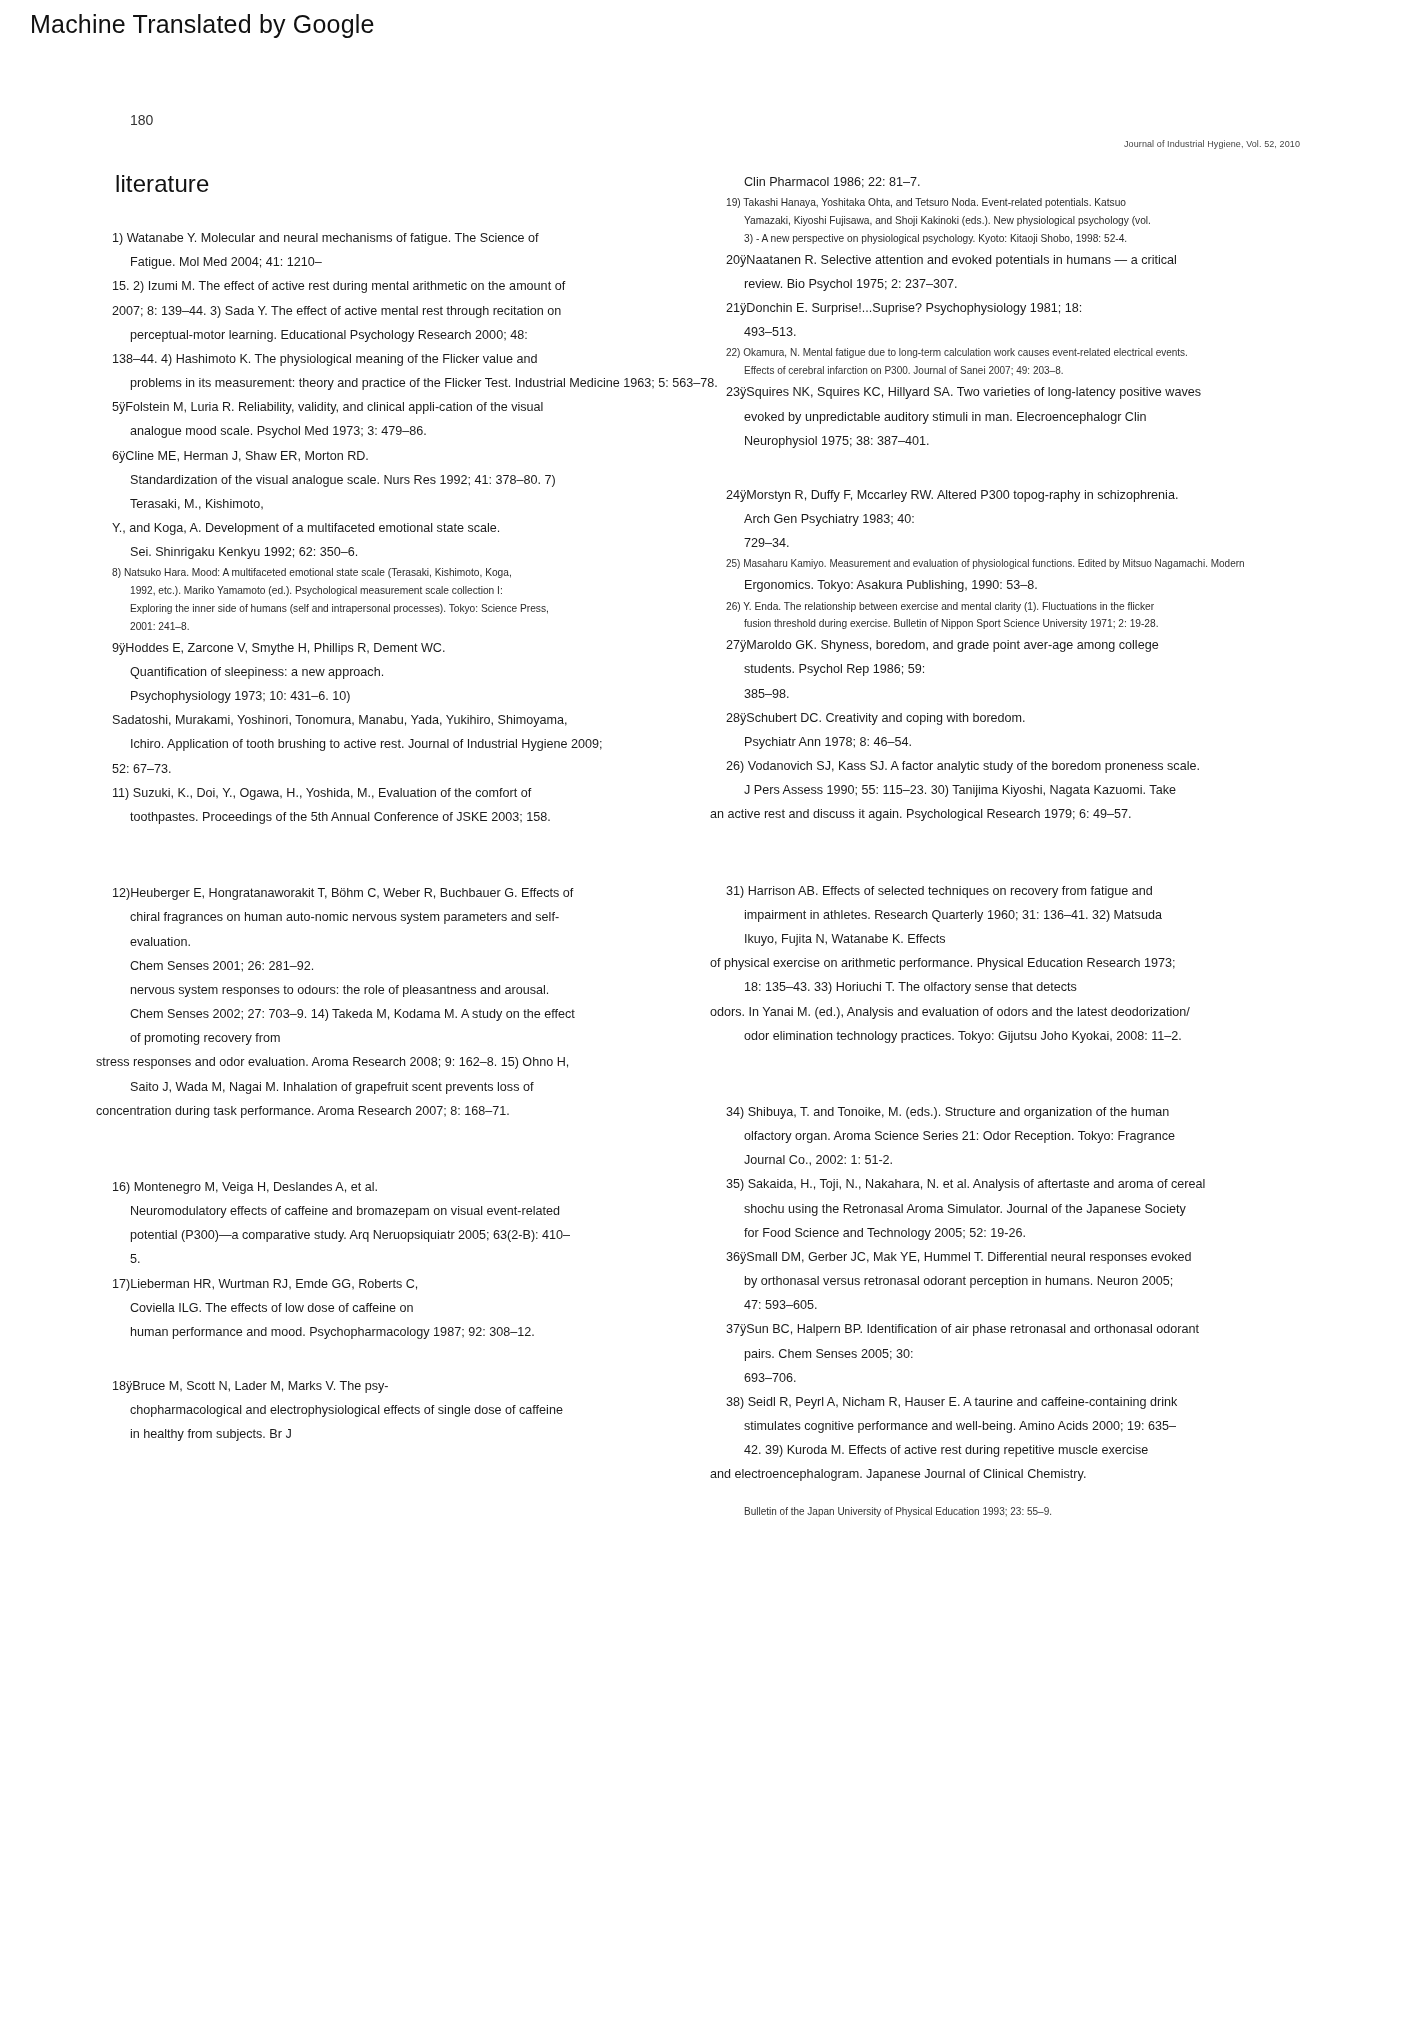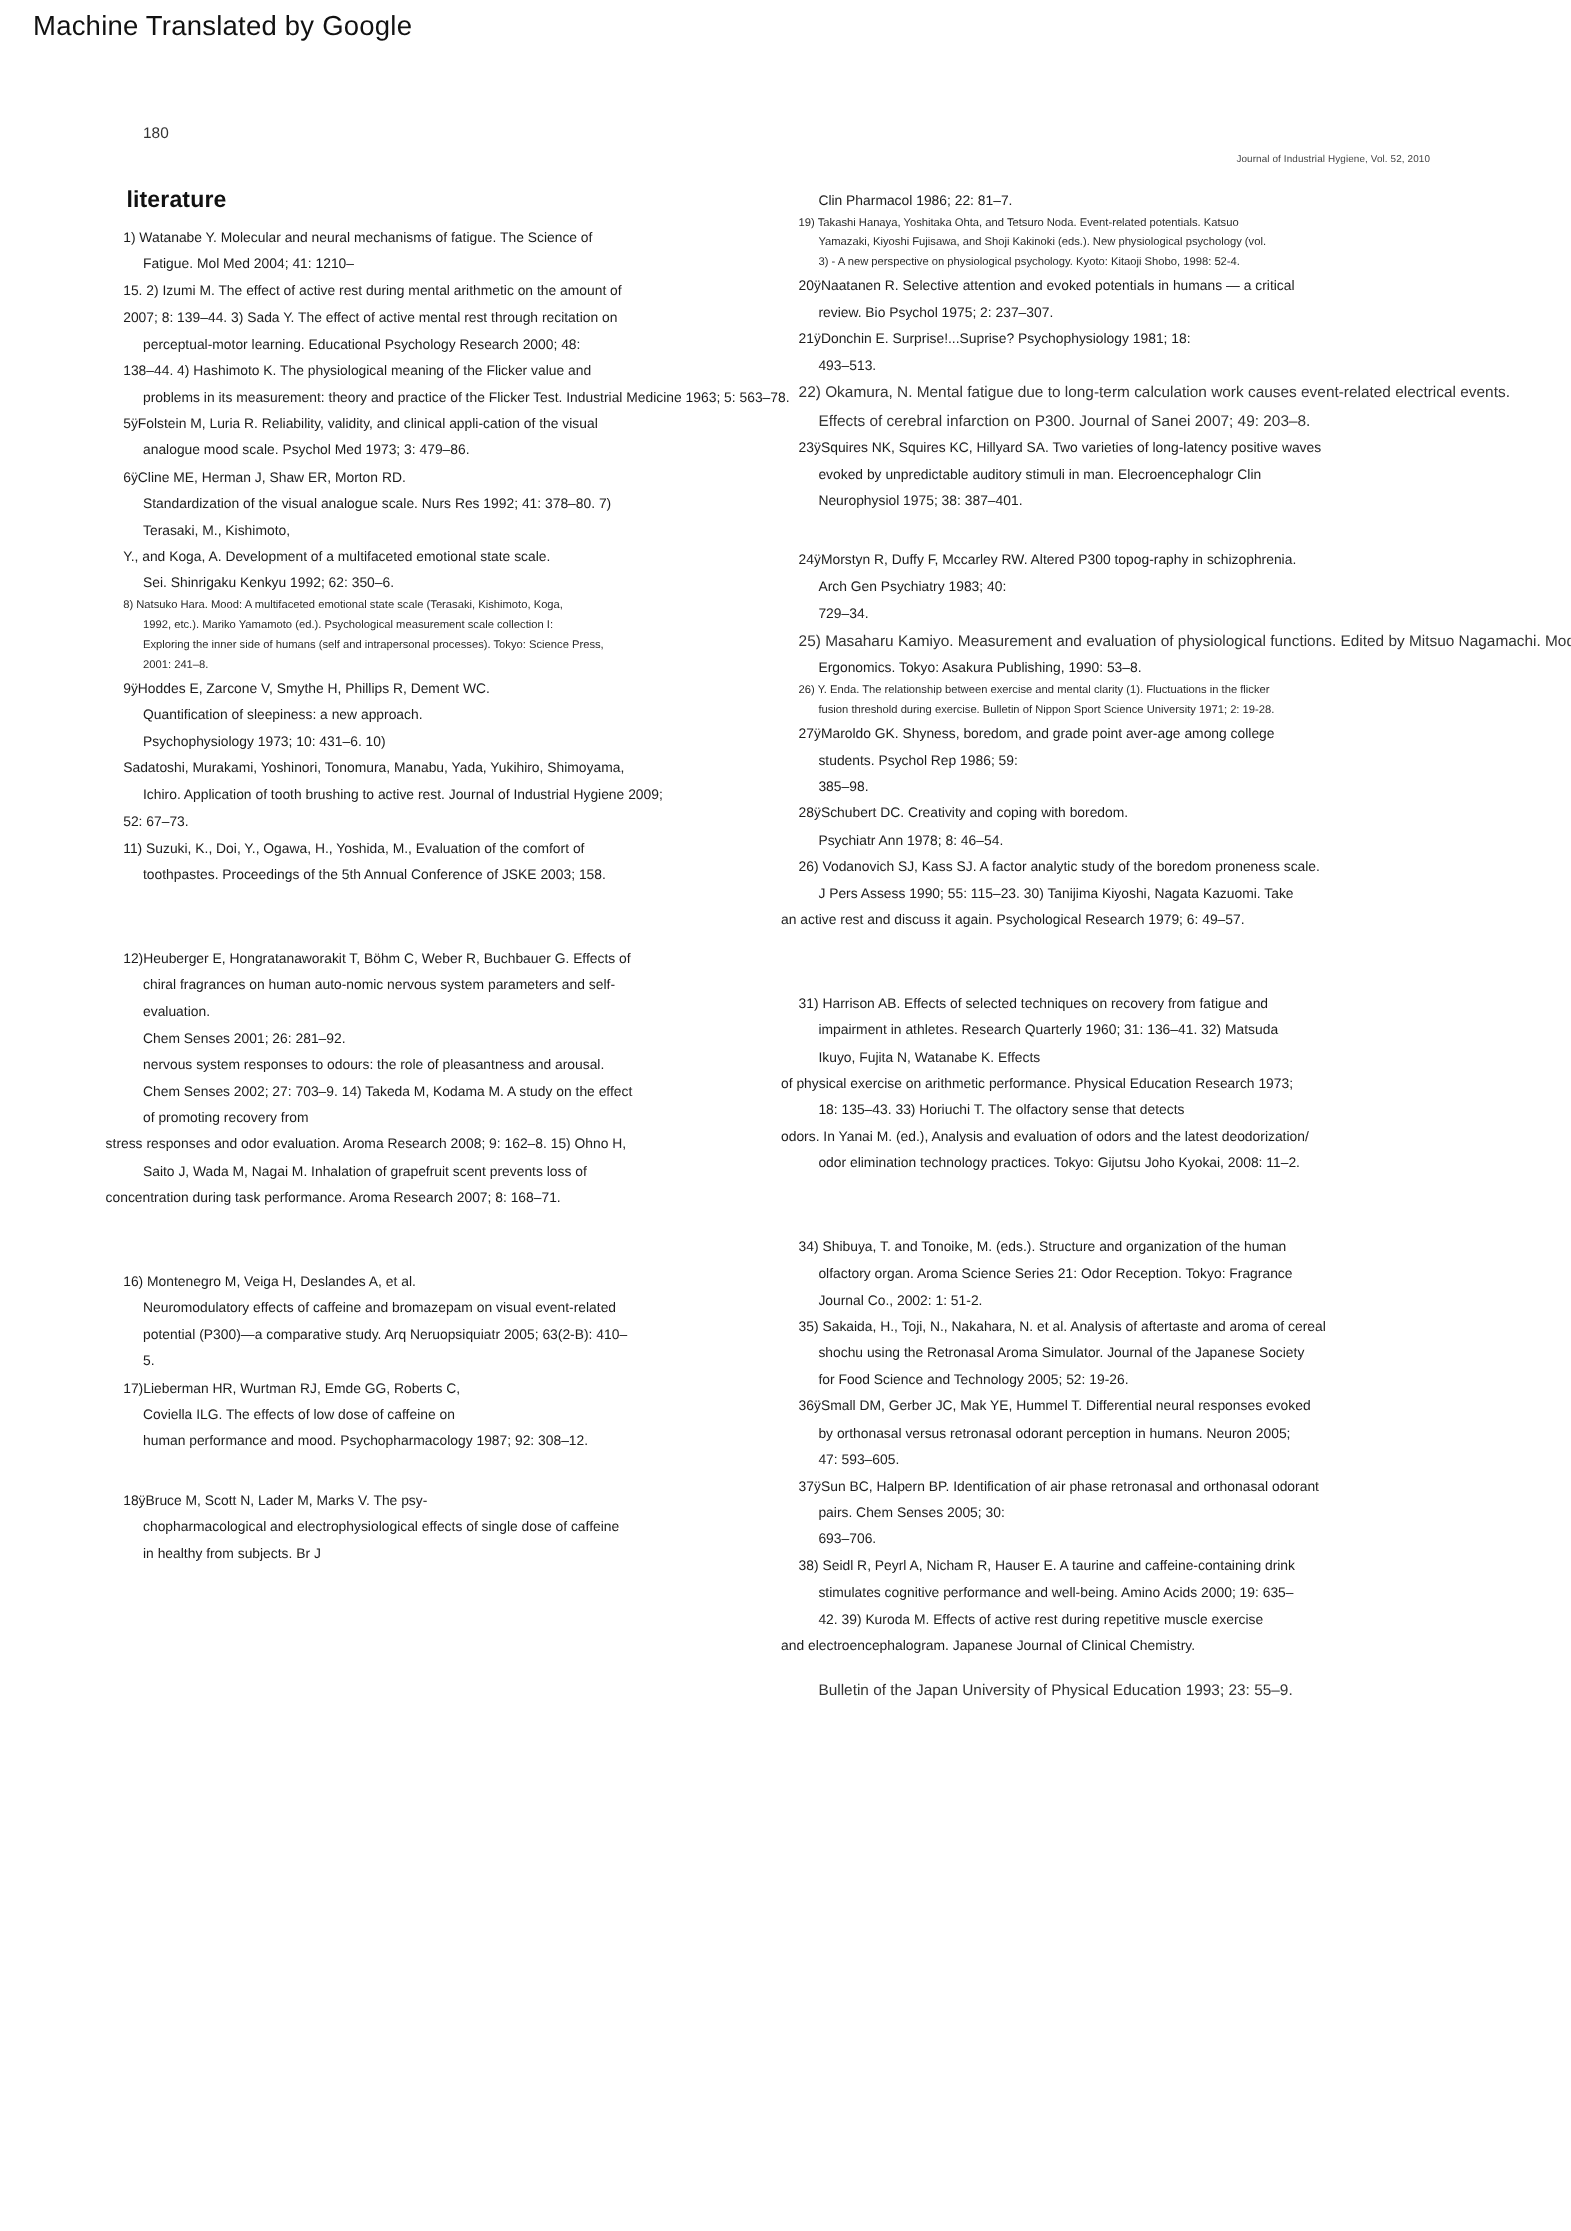--- a/index.html
+++ b/index.html
@@ -23,32 +23,32 @@
     position:absolute; right:128px; top:139px;
     font-size:9px; color:#444; letter-spacing:0.1px;
   }
   .sheet { position:absolute; left:0; top:0; width:1428px; height:2028px;border-radius:24px; }
 
   .col { position:absolute; top:170px; }
   .col-left  { left:112px;  width:560px; }
   .col-right { left:726px;  width:575px; }
 
   h1.lit-title {
-    font-size:21px; font-weight:bold; margin:0 0 10px 3px;
+    font-size:24px; font-weight:normal; margin:0 0 28px 3px;
     color:#111; letter-spacing:0.1px;
   }
 
   .ref { font-size:12.6px; line-height:1.92; color:#1b1b1b; margin:0; }
   .ref .ln { display:block; white-space:pre; }
   .ind0 { margin-left:0px; }
   .ind1 { margin-left:18px; }
   .neg1 { margin-left:-16px; }
 
   .small  { font-size:10.2px; line-height:1.75; color:#2a2a2a; }
-  .tiny   { font-size:14px;  line-height:1.8;  color:#333; }
+  .tiny   { font-size:10px;  line-height:1.8;  color:#333; }
   .gapsm  { height:16px; }
   .gapmd  { height:30px; }
   .gaplg  { height:52px; }
 </style>
 </head>
 <body>
 
 <div class="sheet">
 
   <div class="banner">Machine Translated by Google</div>

